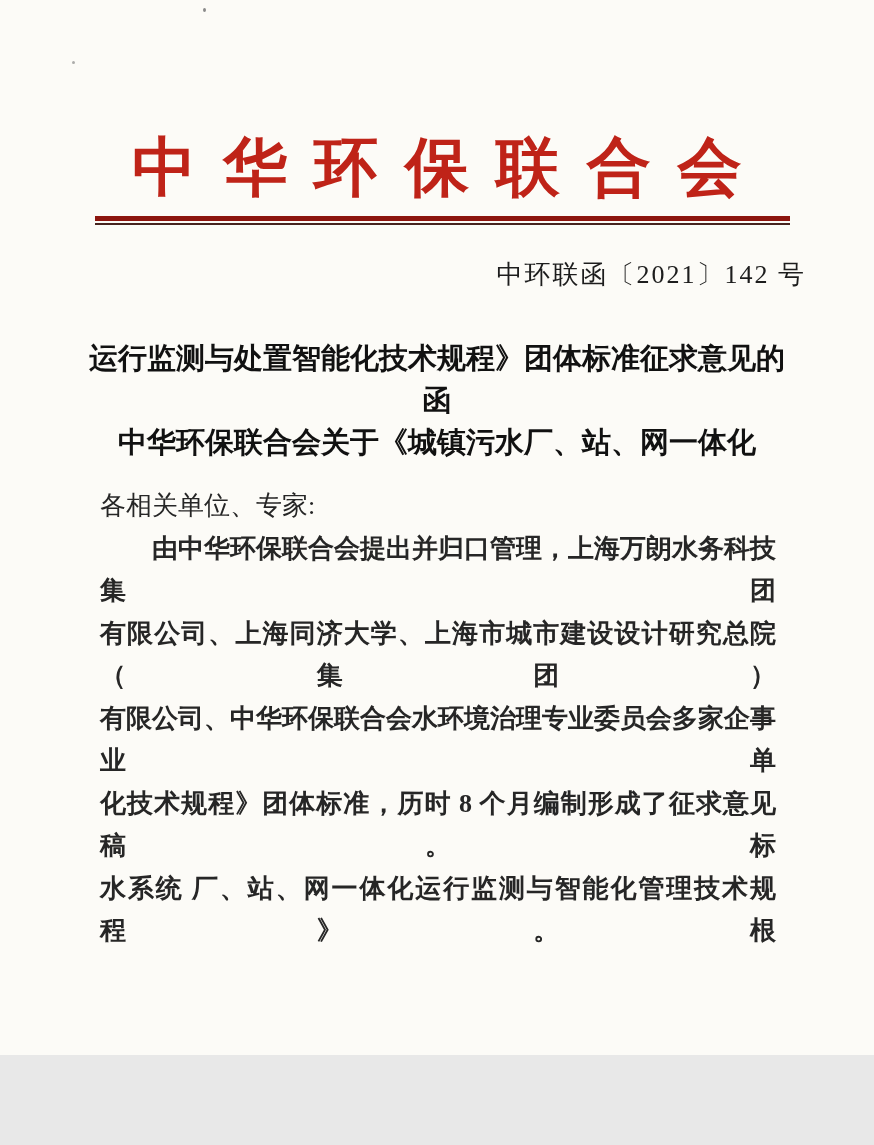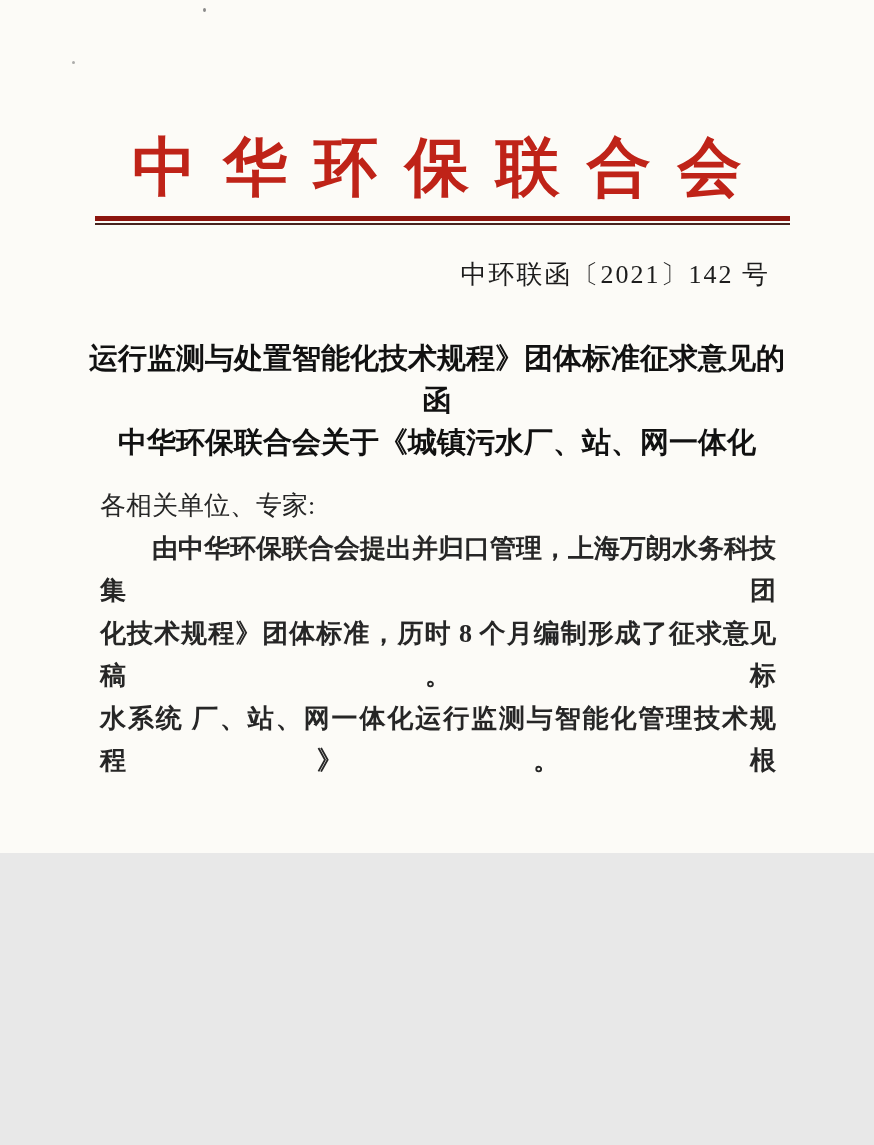--- a/index.html
+++ b/index.html
@@ -3,21 +3,21 @@
 <meta charset="utf-8">
 <style>
   html, body {
     margin: 0;
     padding: 0;
     background: #e8e8e8;
   }
   .page {
     position: relative;
     width: 874px;
-    height: 853px;
+    height: 1055px;
     margin: 0 auto;
     background: #fcfbf7;
     overflow: hidden;
     font-family: "Liberation Serif", "DejaVu Serif", serif;
     color: #232323;
   }
   
   .org-name {
     padding-top: 128px;
     height: 80px;
@@ -38,21 +38,21 @@
     background: #8c150e;
   }
   .rule-bottom {
     height: 2px;
     margin-top: 2px;
     background: #47241f;
   }
   
   .doc-number {
     margin-top: 32px;
-    padding-right: 104px;
+    padding-right: 68px;
     text-align: right;
     font-size: 26px;
     line-height: 36px;
     letter-spacing: 2px;
     color: #1d1d1d;
   }
   
   .title {
     margin: 44px 80px 0 80px;
     text-align: center;
@@ -113,20 +113,22 @@
   <div class="doc-number">中环联函〔2021〕142 号</div>
 
   <h1 class="title">
     <span class="title-line">运行监测与处置智能化技术规程》团体标准征求意见的函</span>
     <span class="title-line">中华环保联合会关于《城镇污水厂、站、网一体化</span>
   </h1>
 
   <div class="body-block">
     <p class="line start">各相关单位、专家:</p>
     <p class="line fill indent">由中华环保联合会提出并归口管理，上海万朗水务科技集团</p>
+    <p class="line fill">有限公司、上海同济大学、上海市城市建设设计研究总院（集团）</p>
+    <p class="line fill">有限公司、中华环保联合会水环境治理专业委员会多家企事业单</p>
     <p class="line fill">化技术规程》团体标准，历时 8 个月编制形成了征求意见稿。标</p>
     <p class="line fill">水系统 厂、站、网一体化运行监测与智能化管理技术规程》。根</p>
 
   </div>
 
   <footer class="page-footer">
     <span>— 1 —</span>
   </footer>
 
   <div class="speck speck-1"></div>

